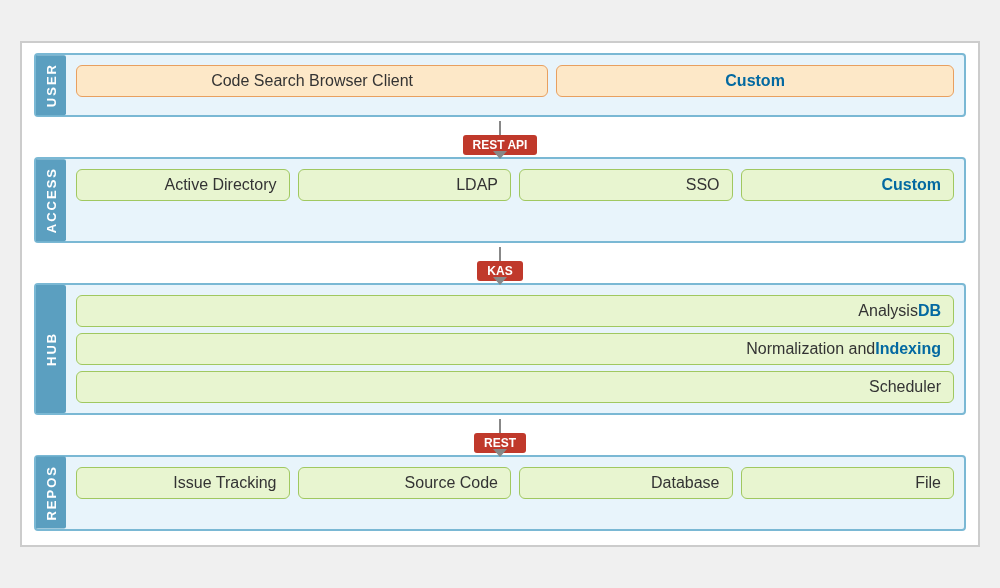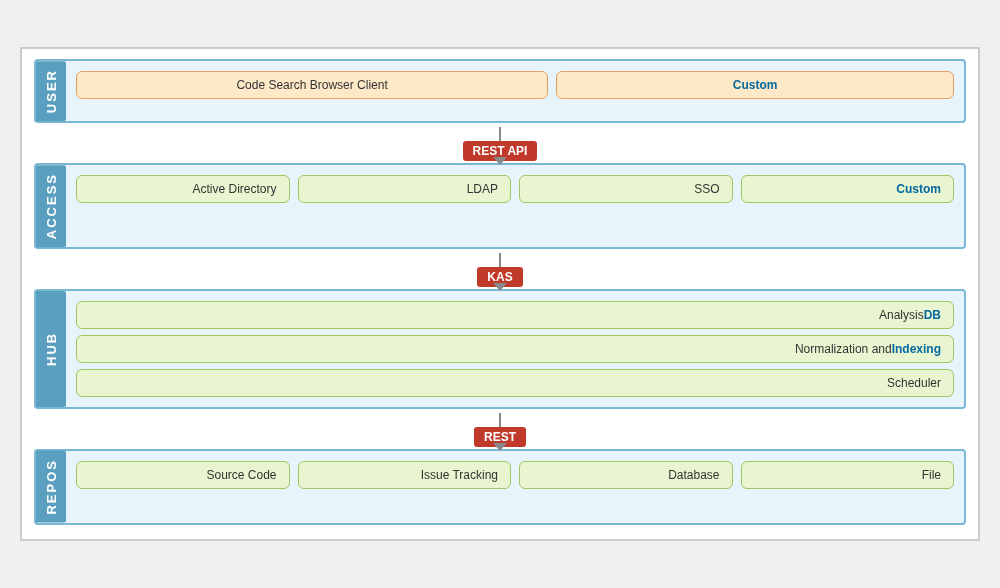--- a/index.html
+++ b/index.html
@@ -109,21 +109,21 @@
     
     .box-row {
       display: flex;
       flex-direction: row;
       gap: 8px;
     }
 
     .box {
       border-radius: 6px;
       padding: 6px 12px;
-      font-size: 12px;
+      font-size: 16px;
       display: flex;
       align-items: center;
       justify-content: center;
       text-align: center;
       font-weight: normal;
       flex: 1;
     }
 
     .box-orange {
       background: #fde8c8;
@@ -229,26 +229,26 @@
     <div class="connector-line"></div>
     <div class="connector-badge">REST</div>
     <div class="connector-arrow-down"></div>
   </div>
 
   <div class="layer">
     <div class="layer-label">REPOS</div>
     <div class="layer-content">
       <div class="box-row">
         <div class="box box-green">
+          <span>Issue  Tracking</span>
+        </div>
+        <div class="box box-green">
           <span>Source Code</span>
         </div>
         <div class="box box-green">
-          <span>Issue  Tracking</span>
-        </div>
-        <div class="box box-green">
           <span>Database</span>
         </div>
         <div class="box box-green">
           <span>File</span>
         </div>
       </div>
     </div>
   </div>
 
 </div>

